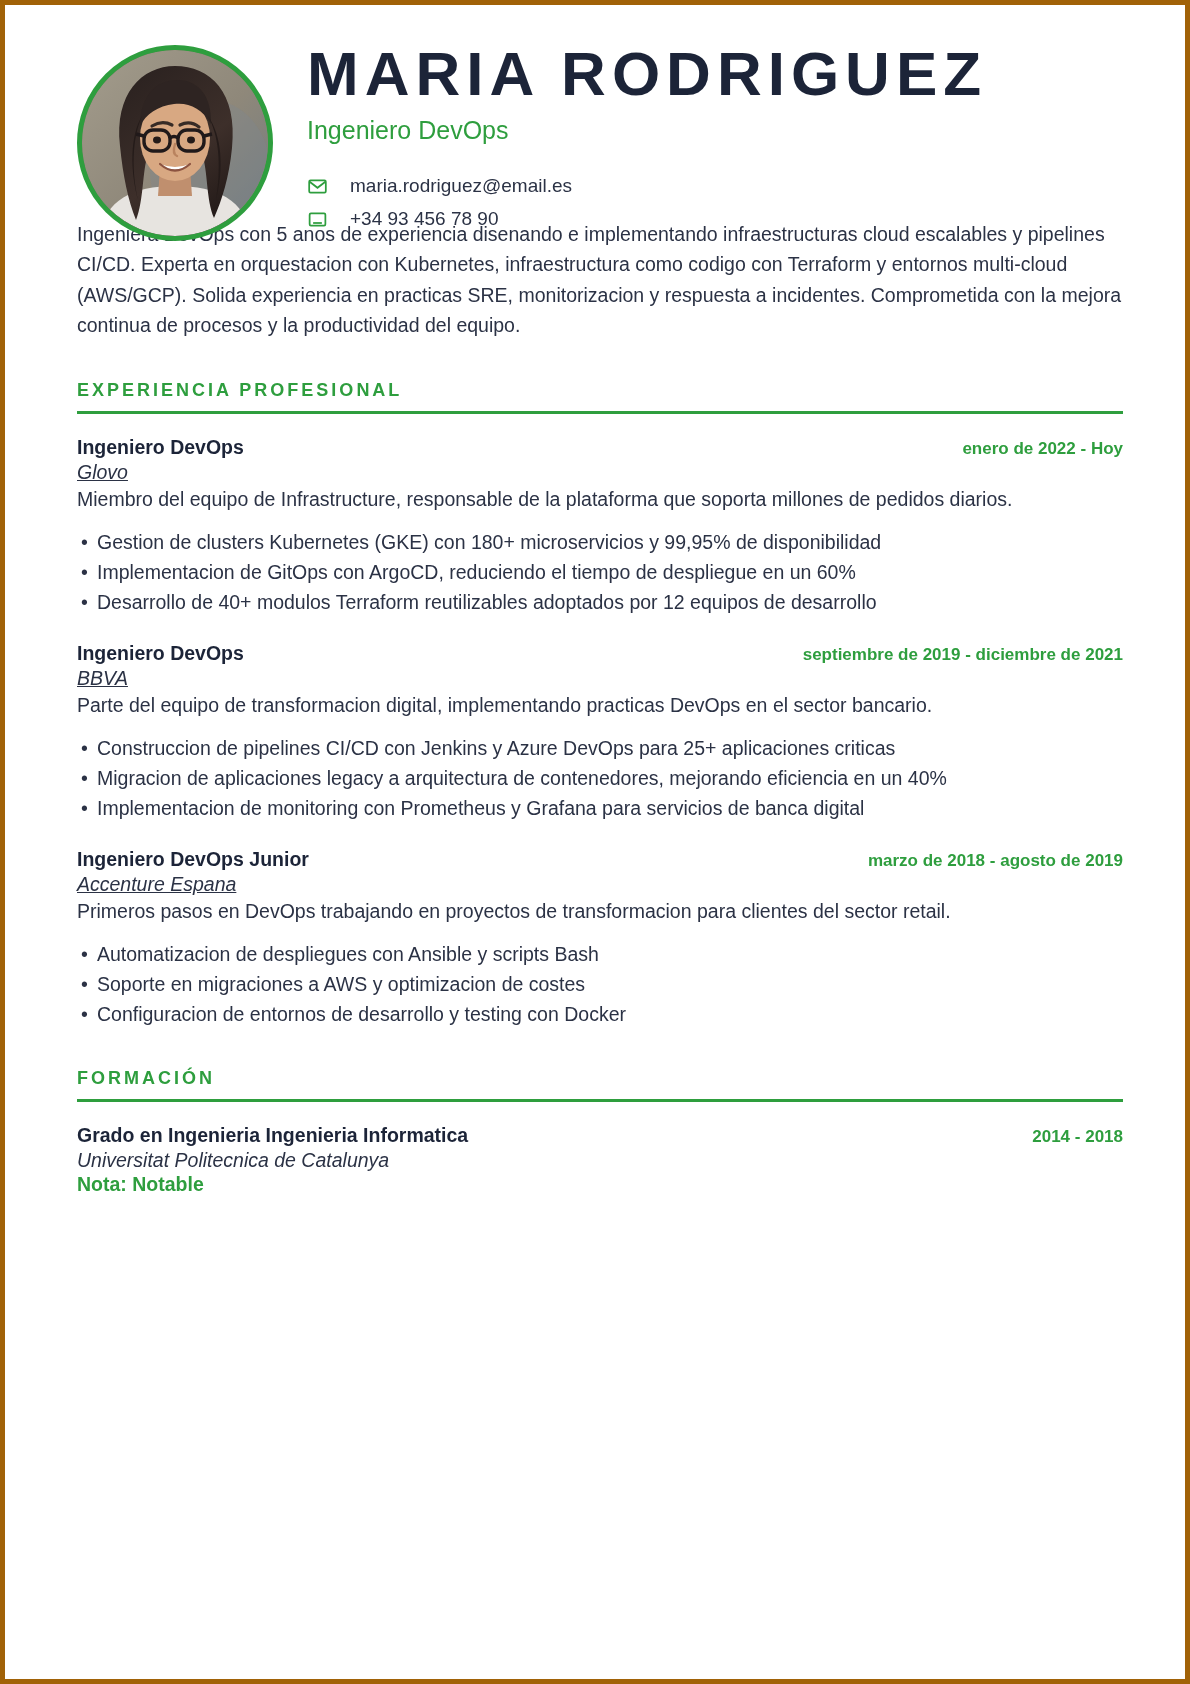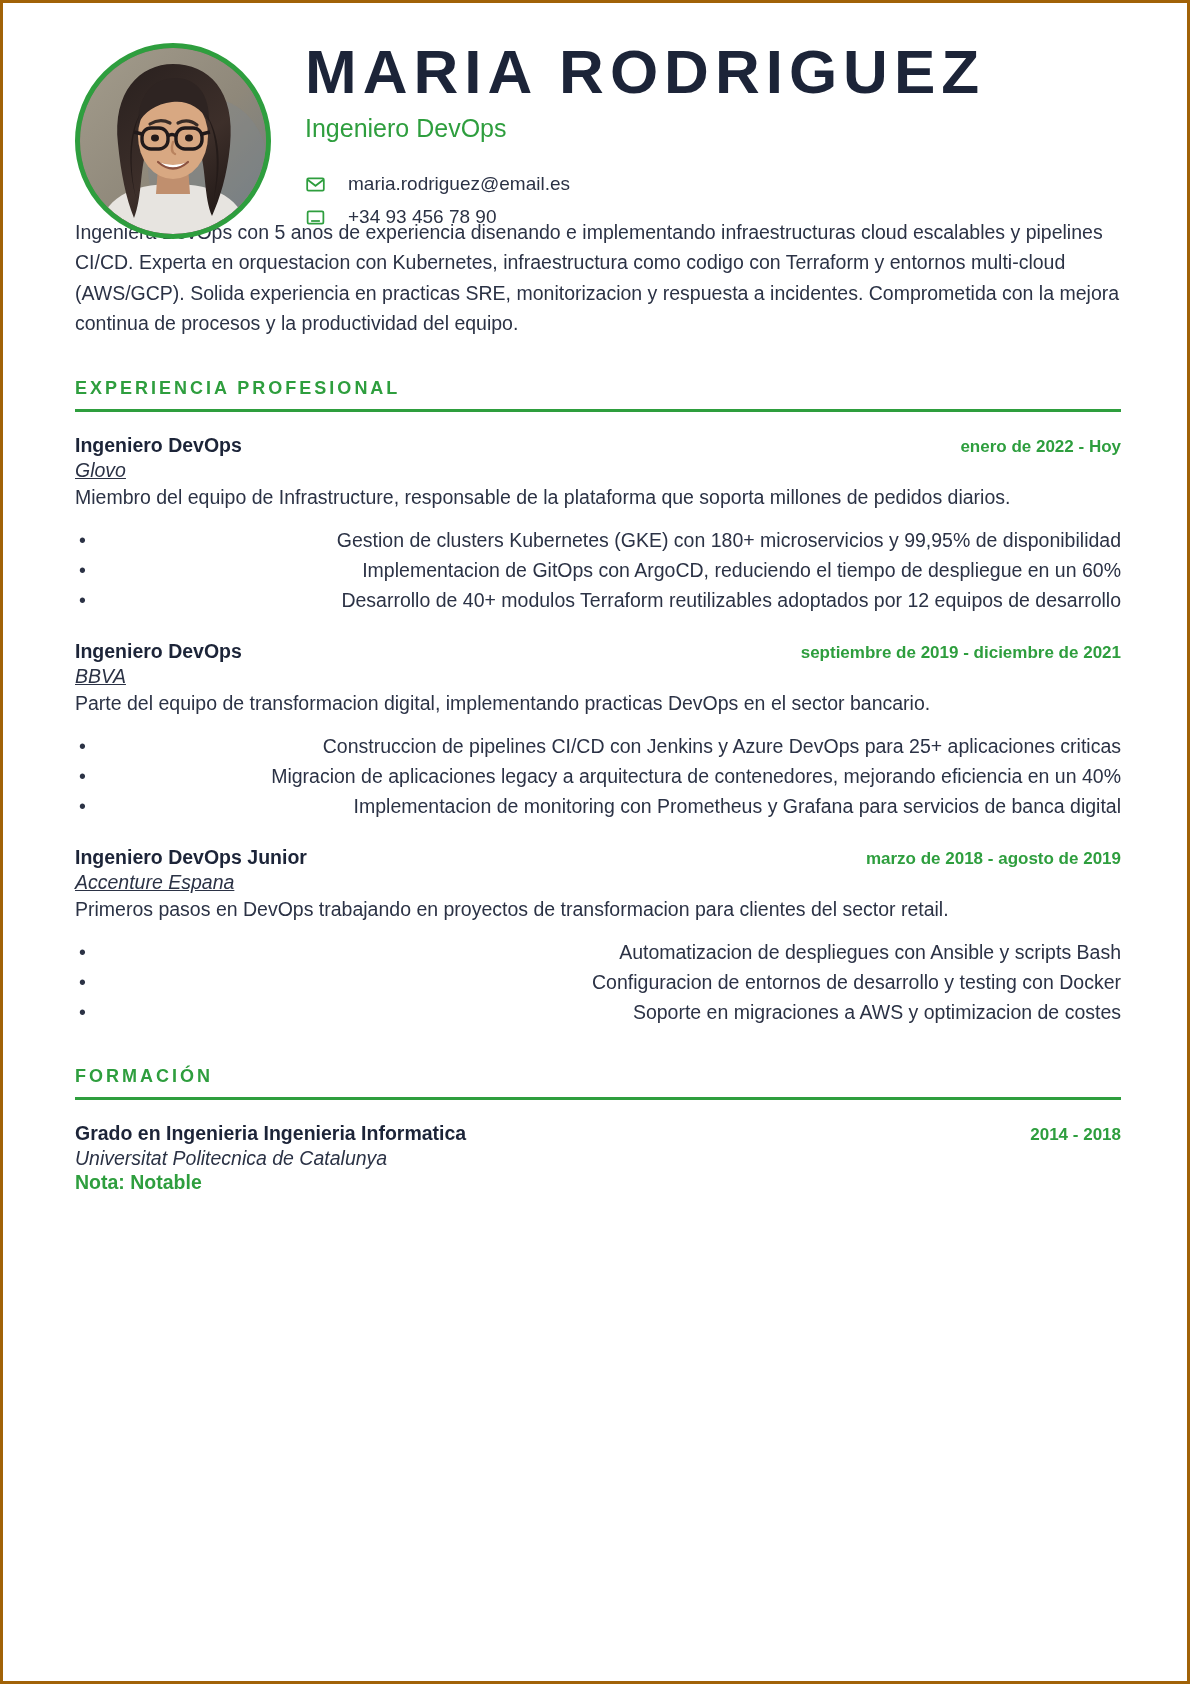--- a/index.html
+++ b/index.html
@@ -9,21 +9,21 @@
     height: 1684px;
     background: #d9d9d9;
     font-family: "Liberation Sans", sans-serif;
   }
 
   .page {
     position: relative;
     width: 1190px;
     height: 1684px;
     background: #ffffff;
-    border: 3px solid #a16207;
+    border: 5px solid #a16207;
     padding: 0;
     overflow: hidden;
   }
 
   .sheet {
     position: absolute;
     left: 0; top: 0;
     width: 1190px;
     height: 1684px;
     background: #ffffff;
@@ -172,21 +172,20 @@
     list-style: none;
   }
 
   .bullets li {
     font-size: 19.5px;
     line-height: 1.38;
     color: #2b3245;
     padding-left: 20px;
     position: relative;
     margin-bottom: 3px;
-    text-align: right;
   }
 
   .bullets li::before {
     content: "\2022";
     position: absolute;
     left: 4px;
     top: 0;
     color: #2b3245;
   }
 
@@ -337,22 +336,22 @@
 
     <div class="entry">
       <div class="entry-head">
         <div class="entry-role">Ingeniero DevOps Junior</div>
         <div class="entry-dates">marzo de 2018 - agosto de 2019</div>
       </div>
       <div class="entry-org">Accenture Espana</div>
       <div class="entry-desc">Primeros pasos en DevOps trabajando en proyectos de transformacion para clientes del sector retail.</div>
       <ul class="bullets">
         <li>Automatizacion de despliegues con Ansible y scripts Bash</li>
+        <li>Soporte en migraciones a AWS y optimizacion de costes</li>
         <li>Configuracion de entornos de desarrollo y testing con Docker</li>
-        <li>Soporte en migraciones a AWS y optimizacion de costes</li>
       </ul>
     </div>
   </div>
 
   <div class="section">
     <div class="section-title">FORMACIÓN</div>
     <div class="section-rule"></div>
 
     <div class="entry">
       <div class="entry-head">

